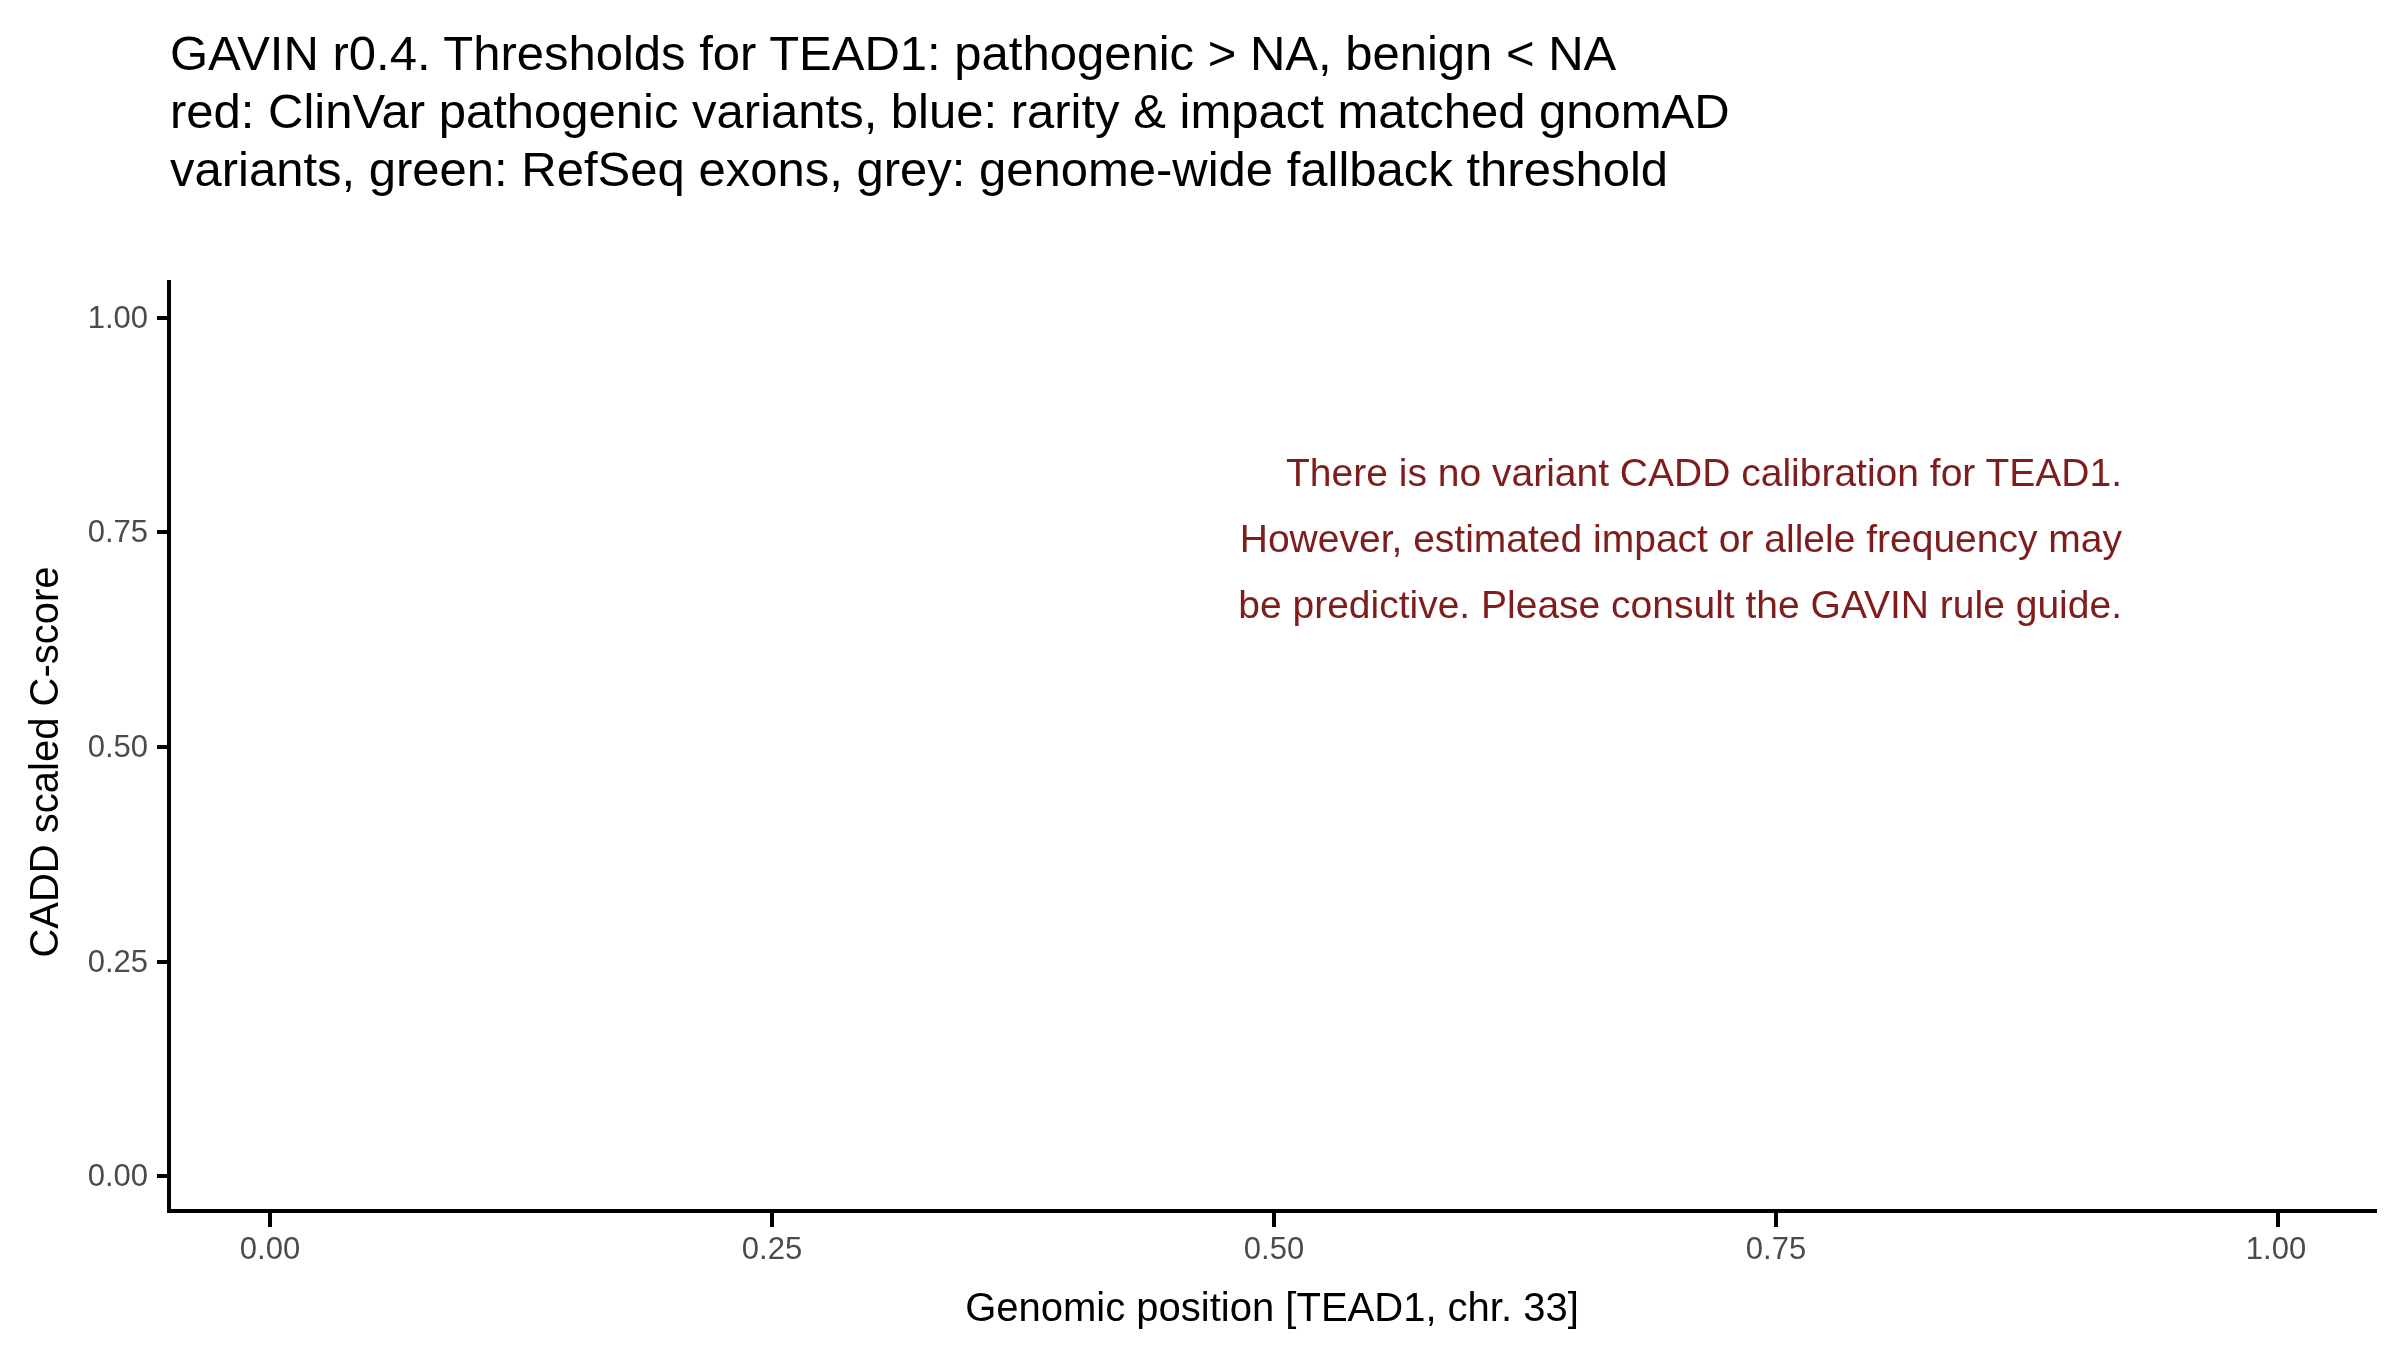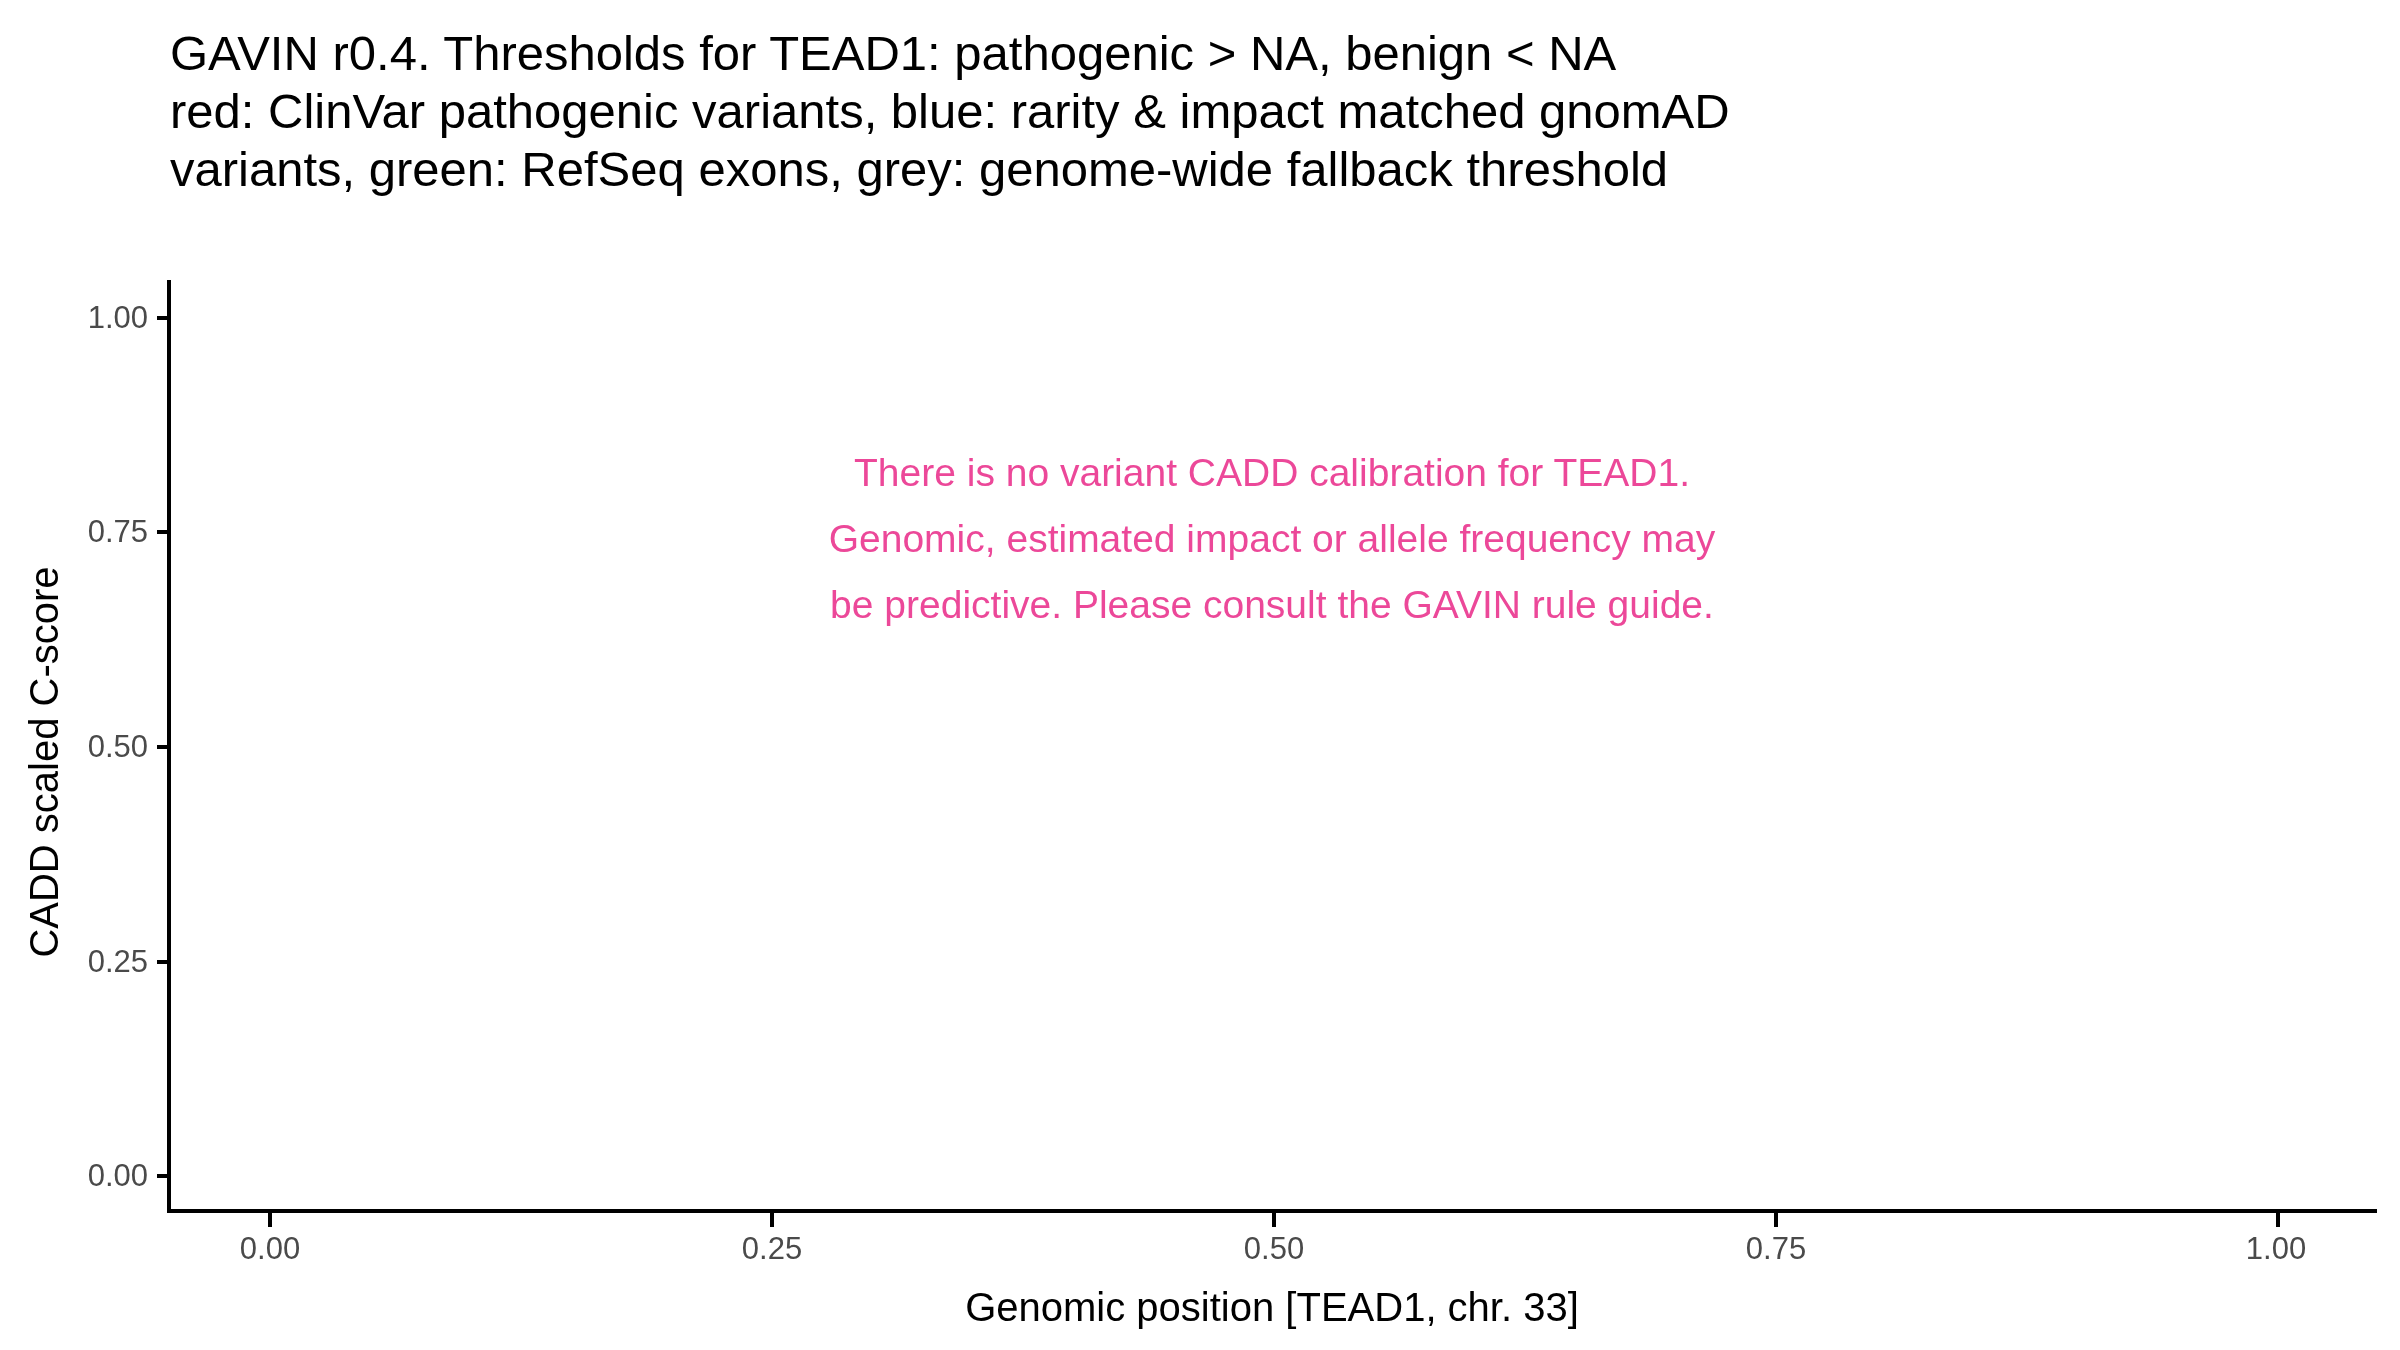--- a/index.html
+++ b/index.html
@@ -19,22 +19,22 @@
   .panel{
     position:absolute;left:167px;top:280px;width:2210px;height:933px;
     box-sizing:border-box;
     border-left:4px solid #000000;
     border-bottom:4px solid #000000;
     background:#ffffff;
   }
   
   .annotation{
     position:absolute;left:422px;top:440px;width:1700px;
-    text-align:center;
-    font-size:39px;line-height:66px;color:#ec4899;
+    text-align:right;
+    font-size:39px;line-height:66px;color:#7f1d1d;
   }
   
   .ytick-mark{position:absolute;left:157px;width:14px;height:4px;background:#000000;}
   .xtick-mark{position:absolute;top:1213px;width:4px;height:14px;background:#000000;}
   
   .ytick-label{
     position:absolute;left:20px;width:128px;text-align:right;
     font-size:31px;line-height:34px;color:#4a4a4a;
   }
   .xtick-label{
@@ -59,21 +59,21 @@
 <div class="plot-title">
   <div>GAVIN r0.4. Thresholds for TEAD1: pathogenic &gt; NA, benign &lt; NA</div>
   <div>red: ClinVar pathogenic variants, blue: rarity &amp; impact matched gnomAD</div>
   <div>variants, green: RefSeq exons, grey: genome-wide fallback threshold</div>
 </div>
 
 <div class="panel"></div>
 
 <div class="annotation">
   <div>There is no variant CADD calibration for TEAD1.</div>
-  <div>Genomic, estimated impact or allele frequency may</div>
+  <div>However, estimated impact or allele frequency may</div>
   <div>be predictive. Please consult the GAVIN rule guide.</div>
 </div>
 
 <div class="ytick-mark" style="top:316px;"></div>
 <div class="ytick-mark" style="top:530px;"></div>
 <div class="ytick-mark" style="top:745px;"></div>
 <div class="ytick-mark" style="top:960px;"></div>
 <div class="ytick-mark" style="top:1174px;"></div>
 
 <div class="ytick-label" style="top:301px;">1.00</div>

